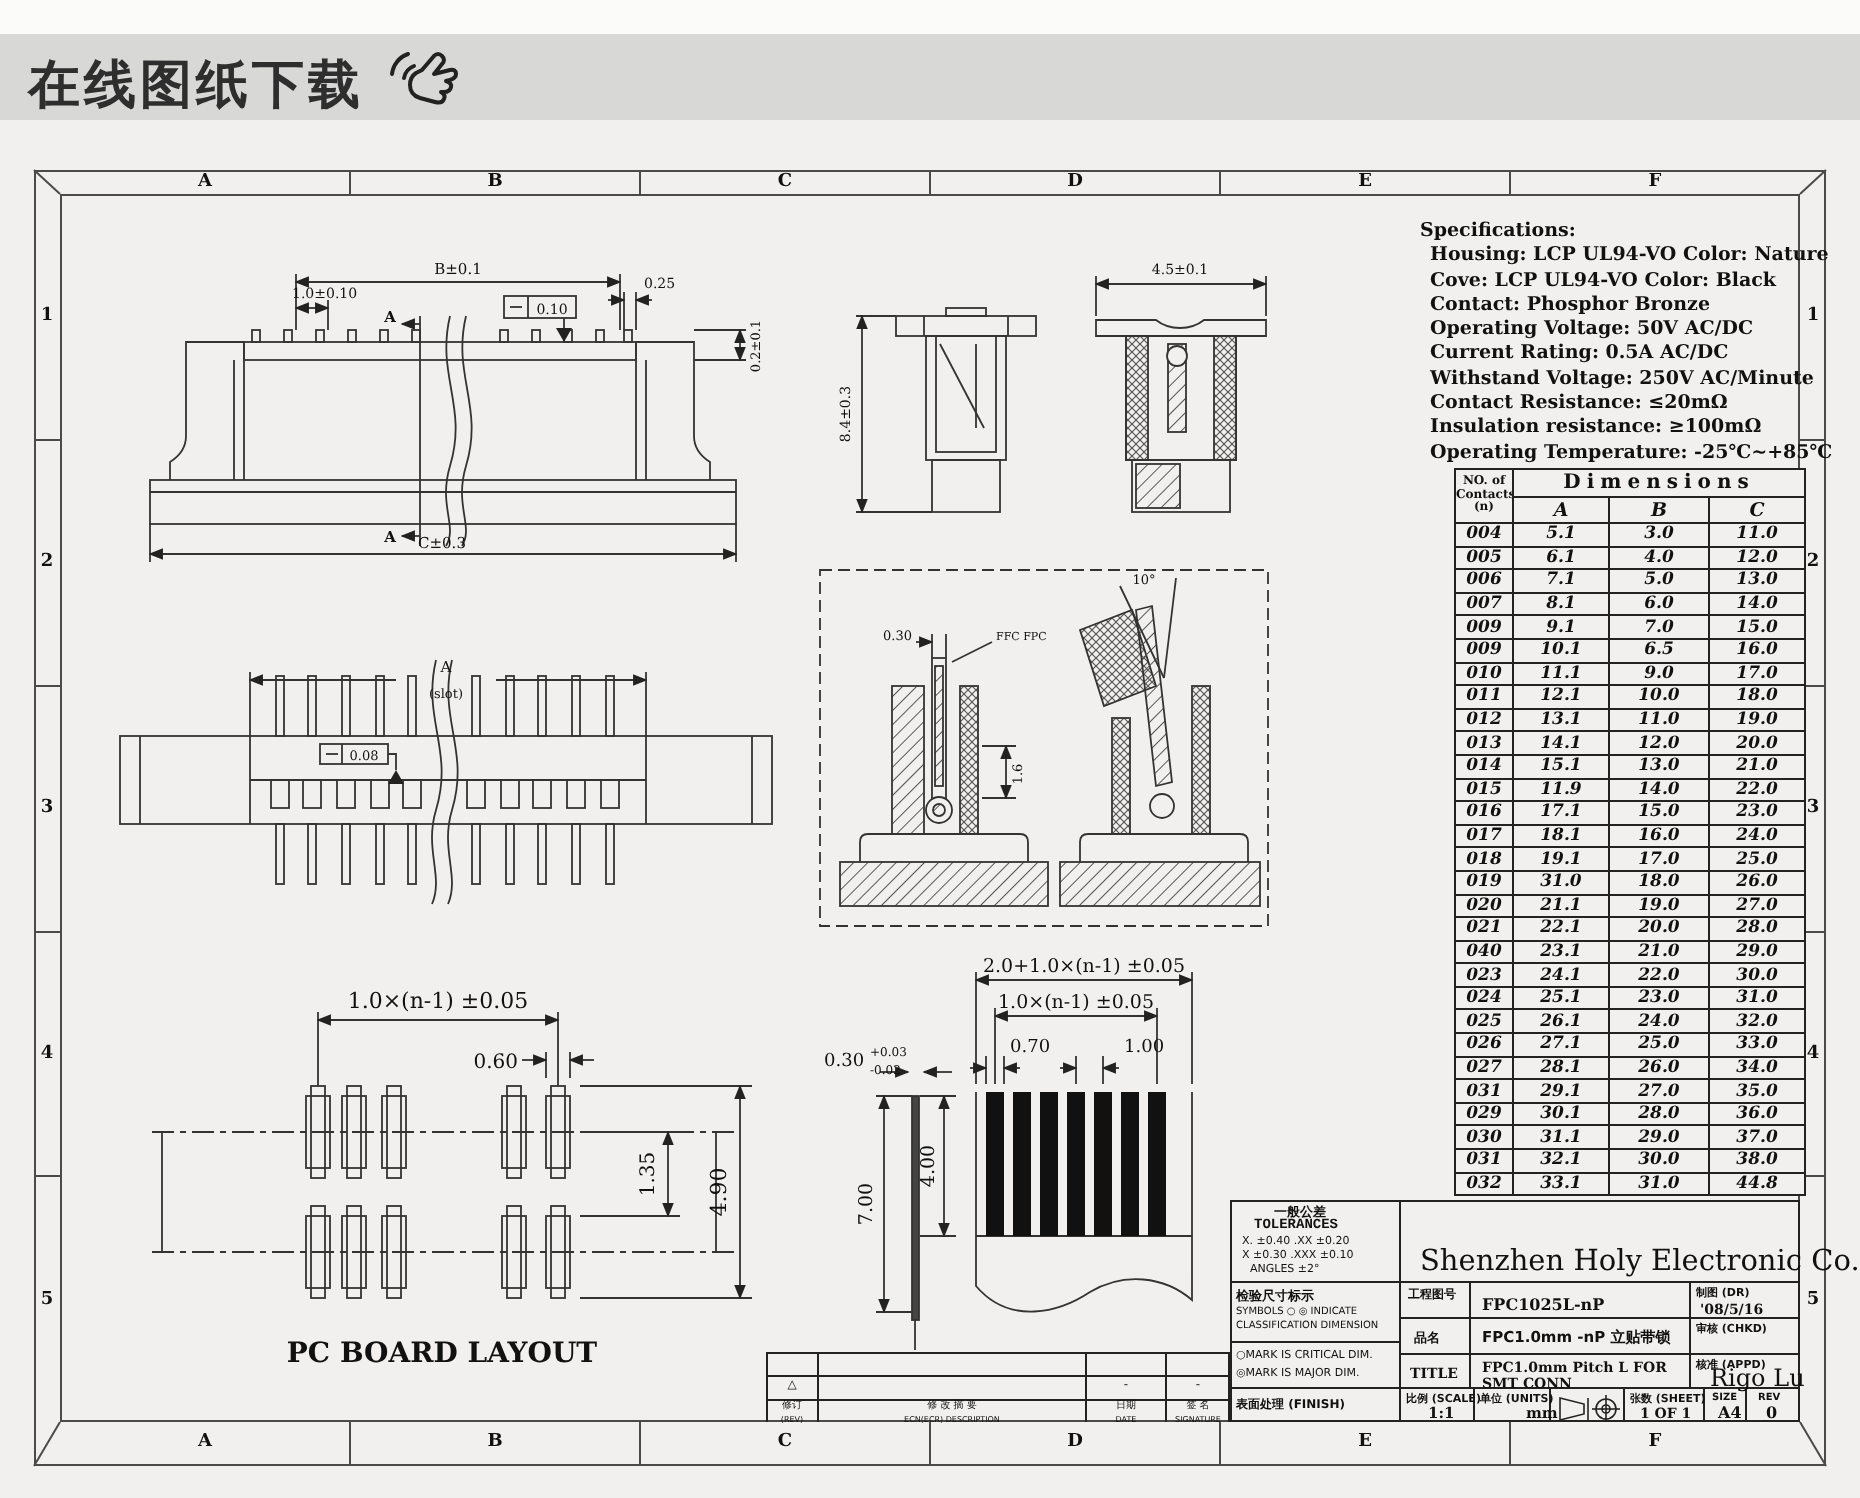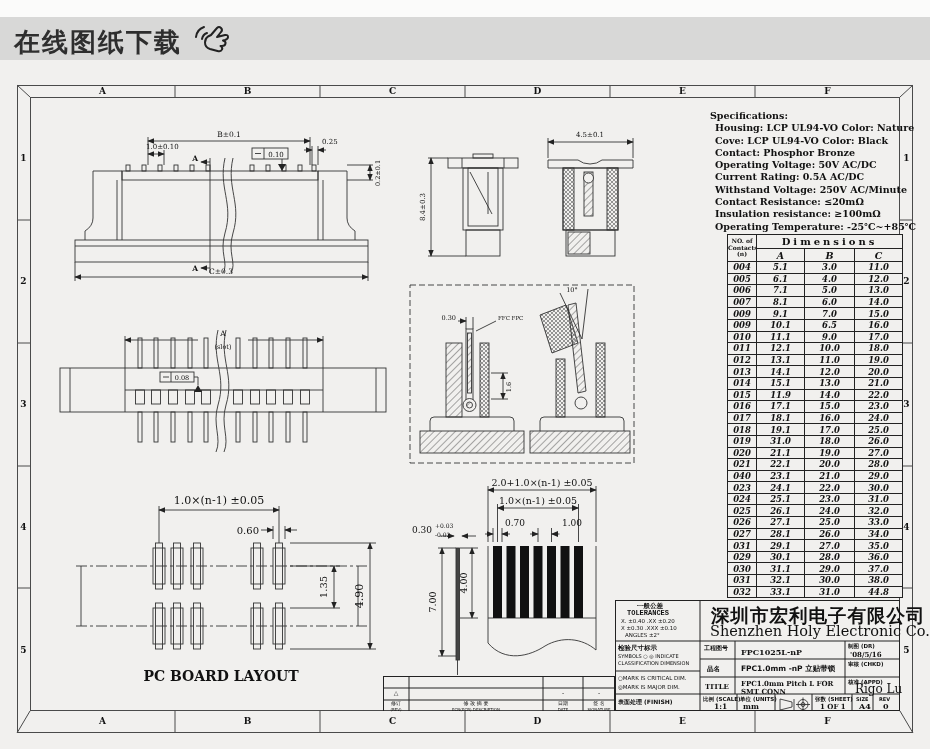--- a/index.html
+++ b/index.html
@@ -654,39 +654,38 @@
     <div class="val" style="left:12px;top:9px;font-size:7px;font-family:Liberation Mono, monospace">TOLERANCES</div>
     <div class="lbl" style="left:6px;top:18px;font-size:5.5px;font-weight:normal">X. ±0.40   .XX ±0.20</div>
     <div class="lbl" style="left:6px;top:25px;font-size:5.5px;font-weight:normal">X ±0.30   .XXX ±0.10</div>
     <div class="lbl" style="left:10px;top:32px;font-size:5.5px;font-weight:normal">ANGLES    ±2°</div>
     <div class="lbl cn" style="left:3px;top:44px;font-size:6.5px">检验尺寸标示</div>
     <div class="lbl" style="left:3px;top:53px;font-size:5px;font-weight:normal">SYMBOLS ○ ◎ INDICATE</div>
     <div class="lbl" style="left:3px;top:60px;font-size:5px;font-weight:normal">CLASSIFICATION DIMENSION</div>
     <div class="lbl" style="left:3px;top:75px;font-size:5.5px;font-weight:normal">○MARK IS CRITICAL DIM.</div>
     <div class="lbl" style="left:3px;top:84px;font-size:5.5px;font-weight:normal">◎MARK IS MAJOR DIM.</div>
     <div class="lbl cn" style="left:3px;top:98px;font-size:6px">表面处理 (FINISH)</div>
-    <div class="val cn" style="left:96px;top:3px;font-size:18.5px;letter-spacing:1px">深圳市宏利电子有限公司</div>
     <div class="val" style="left:95px;top:23px;font-size:14.5px;font-weight:normal">Shenzhen Holy Electronic Co.,Ltd</div>
     <div class="lbl cn" style="left:89px;top:44px;width:28px;font-size:6px;line-height:7px;white-space:normal">工程图号</div>
     <div class="val" style="left:126px;top:47px;font-size:8px">FPC1025L-nP</div>
     <div class="lbl cn" style="left:92px;top:65px;font-size:6.5px">品名</div>
     <div class="val cn" style="left:126px;top:64px;font-size:7.5px">FPC1.0mm -nP 立贴带锁</div>
     <div class="val" style="left:90px;top:82px;font-size:7px">TITLE</div>
     <div class="val" style="left:126px;top:79px;font-size:7px">FPC1.0mm Pitch L FOR</div>
     <div class="val" style="left:126px;top:87px;font-size:7px">SMT CONN</div>
     <div class="lbl cn" style="left:233px;top:43px;font-size:5.5px">制图 (DR)</div>
     <div class="val" style="left:235px;top:50px;font-size:7px">'08/5/16</div>
     <div class="lbl cn" style="left:233px;top:61px;font-size:5.5px">审核 (CHKD)</div>
     <div class="val" style="left:255px;top:64px;font-size:7px"></div>
     <div class="lbl cn" style="left:233px;top:79px;font-size:5.5px">核准 (APPD)</div>
     <div class="val" style="left:240px;top:82px;font-size:12px;font-weight:normal">Rigo Lu</div>
     <div class="lbl cn" style="left:88px;top:96px;font-size:5.5px">比例 (SCALE)</div>
     <div class="val" style="left:99px;top:102px;font-size:7.5px">1:1</div>
     <div class="lbl cn" style="left:125px;top:96px;font-size:5.5px">单位 (UNITS)</div>
-    <div class="val" style="left:128px;top:102px;font-size:7.5px">mm</div>
+    <div class="val" style="left:148px;top:102px;font-size:7.5px">mm</div>
     <div class="lbl cn" style="left:200px;top:96px;font-size:5.5px">张数 (SHEET)</div>
     <div class="val" style="left:205px;top:102px;font-size:7px">1 OF 1</div>
     <div class="lbl" style="left:241px;top:96px;font-size:5px">SIZE</div>
     <div class="val" style="left:244px;top:101px;font-size:8px">A4</div>
     <div class="lbl" style="left:264px;top:96px;font-size:5px">REV</div>
     <div class="val" style="left:268px;top:101px;font-size:8px">0</div>
   </div>
 
   <div class="revtable">
     <svg width="232" height="35" style="position:absolute;left:0;top:0">

